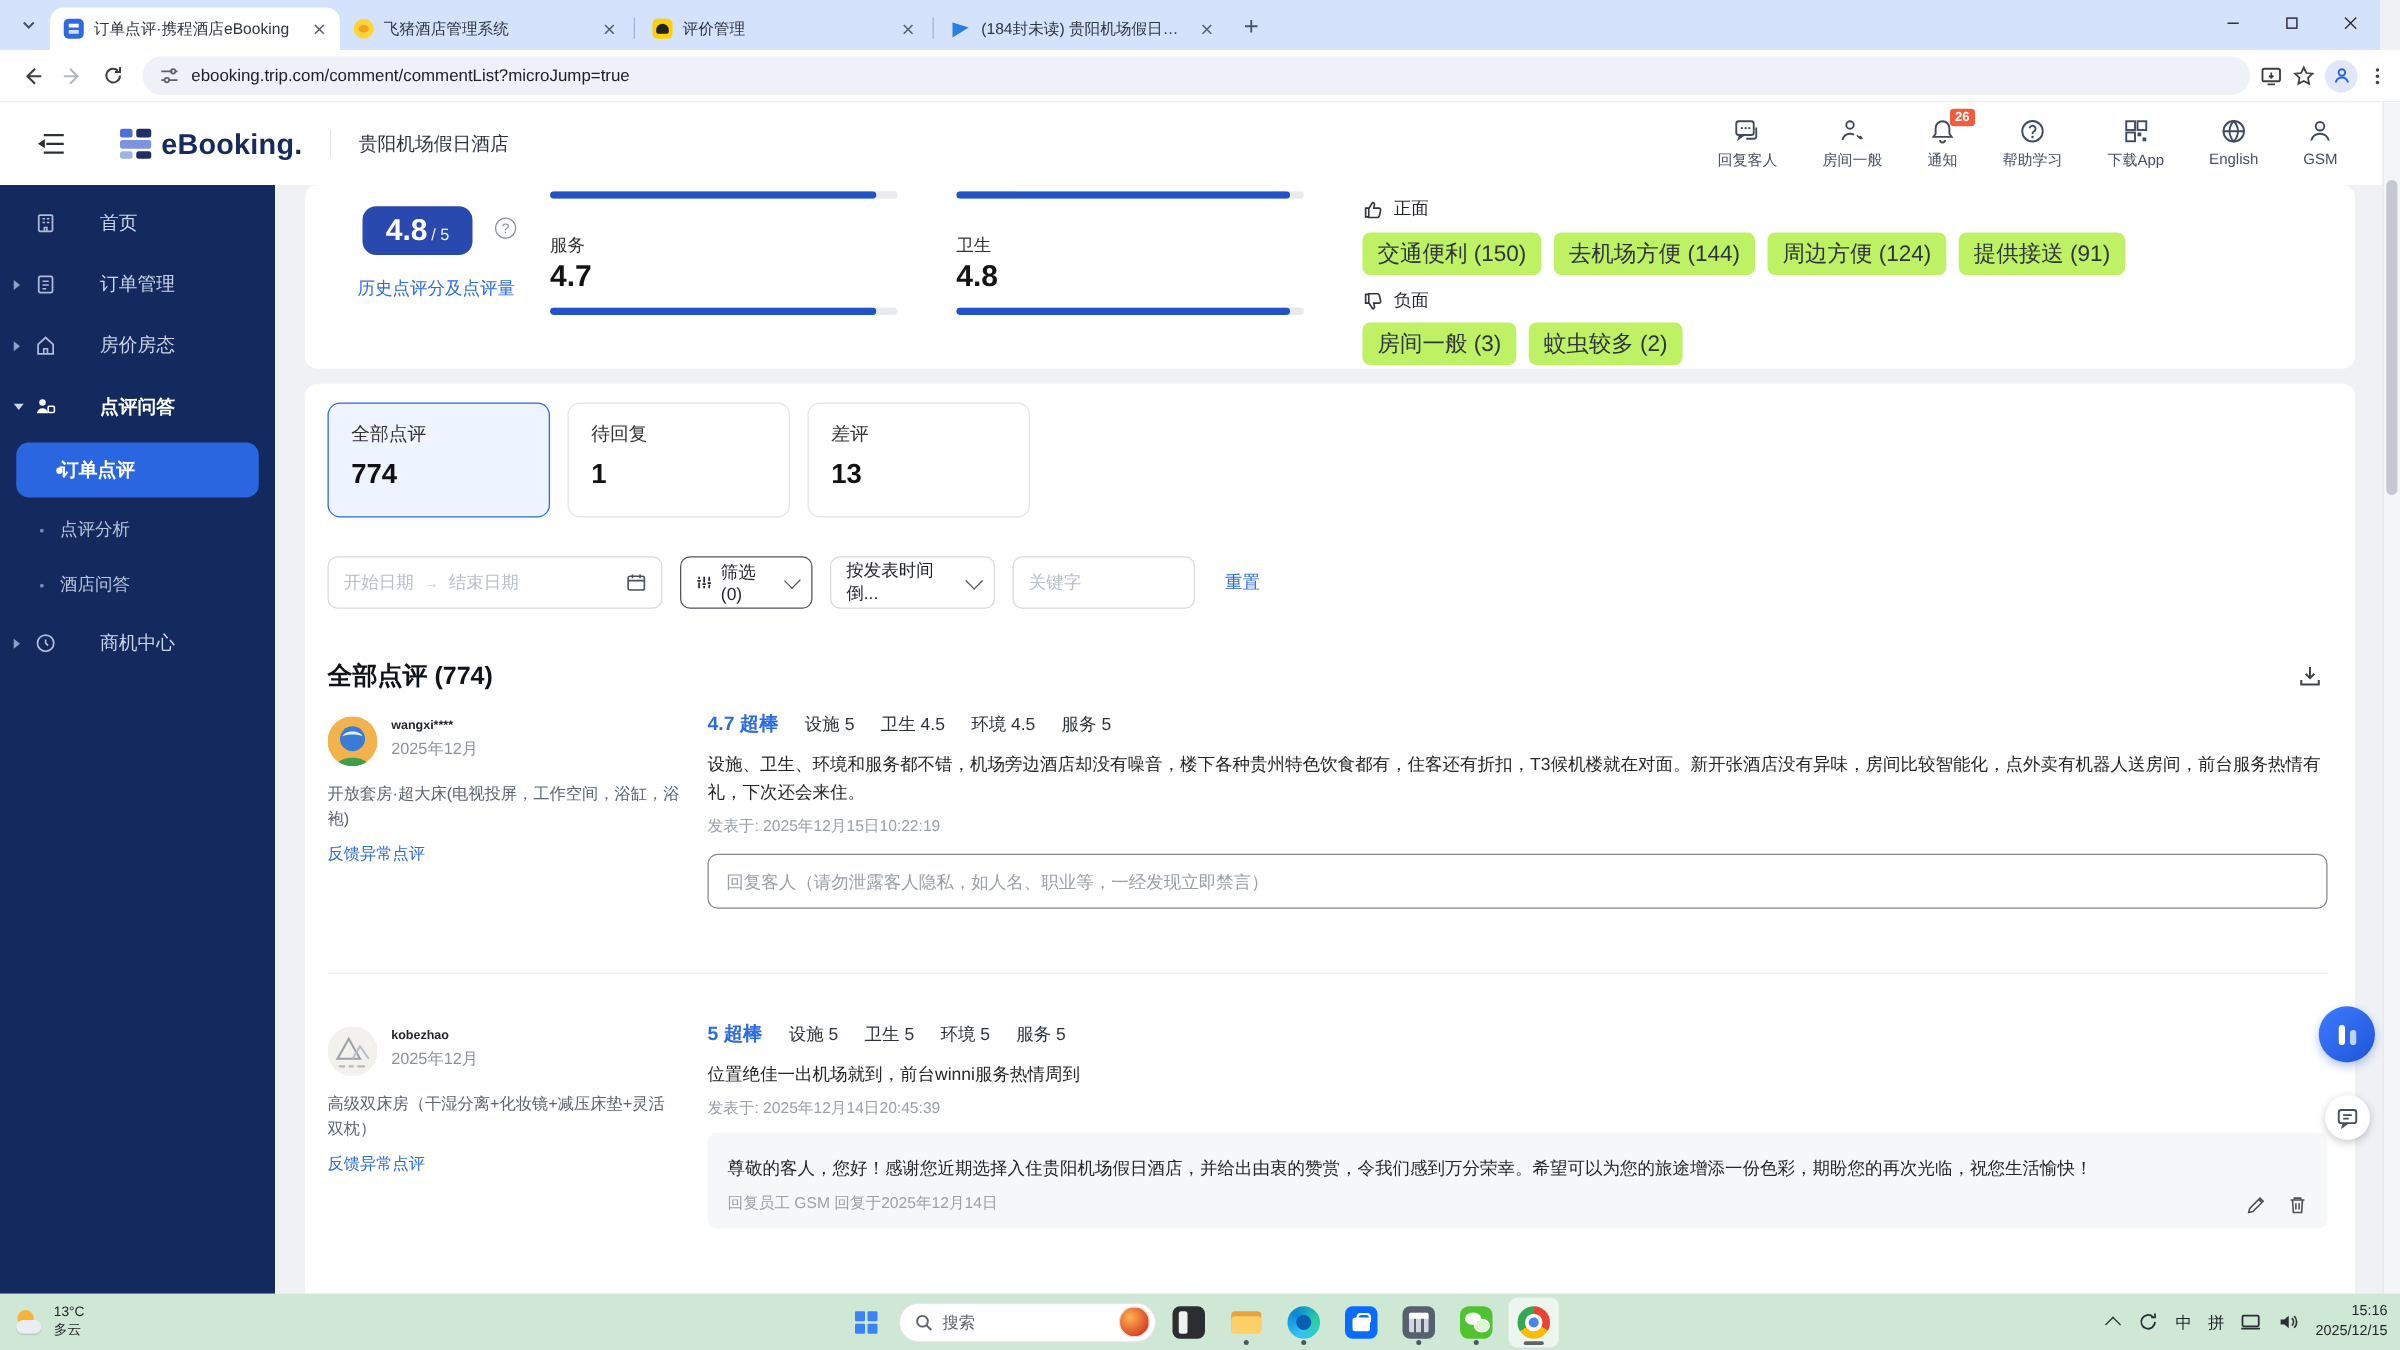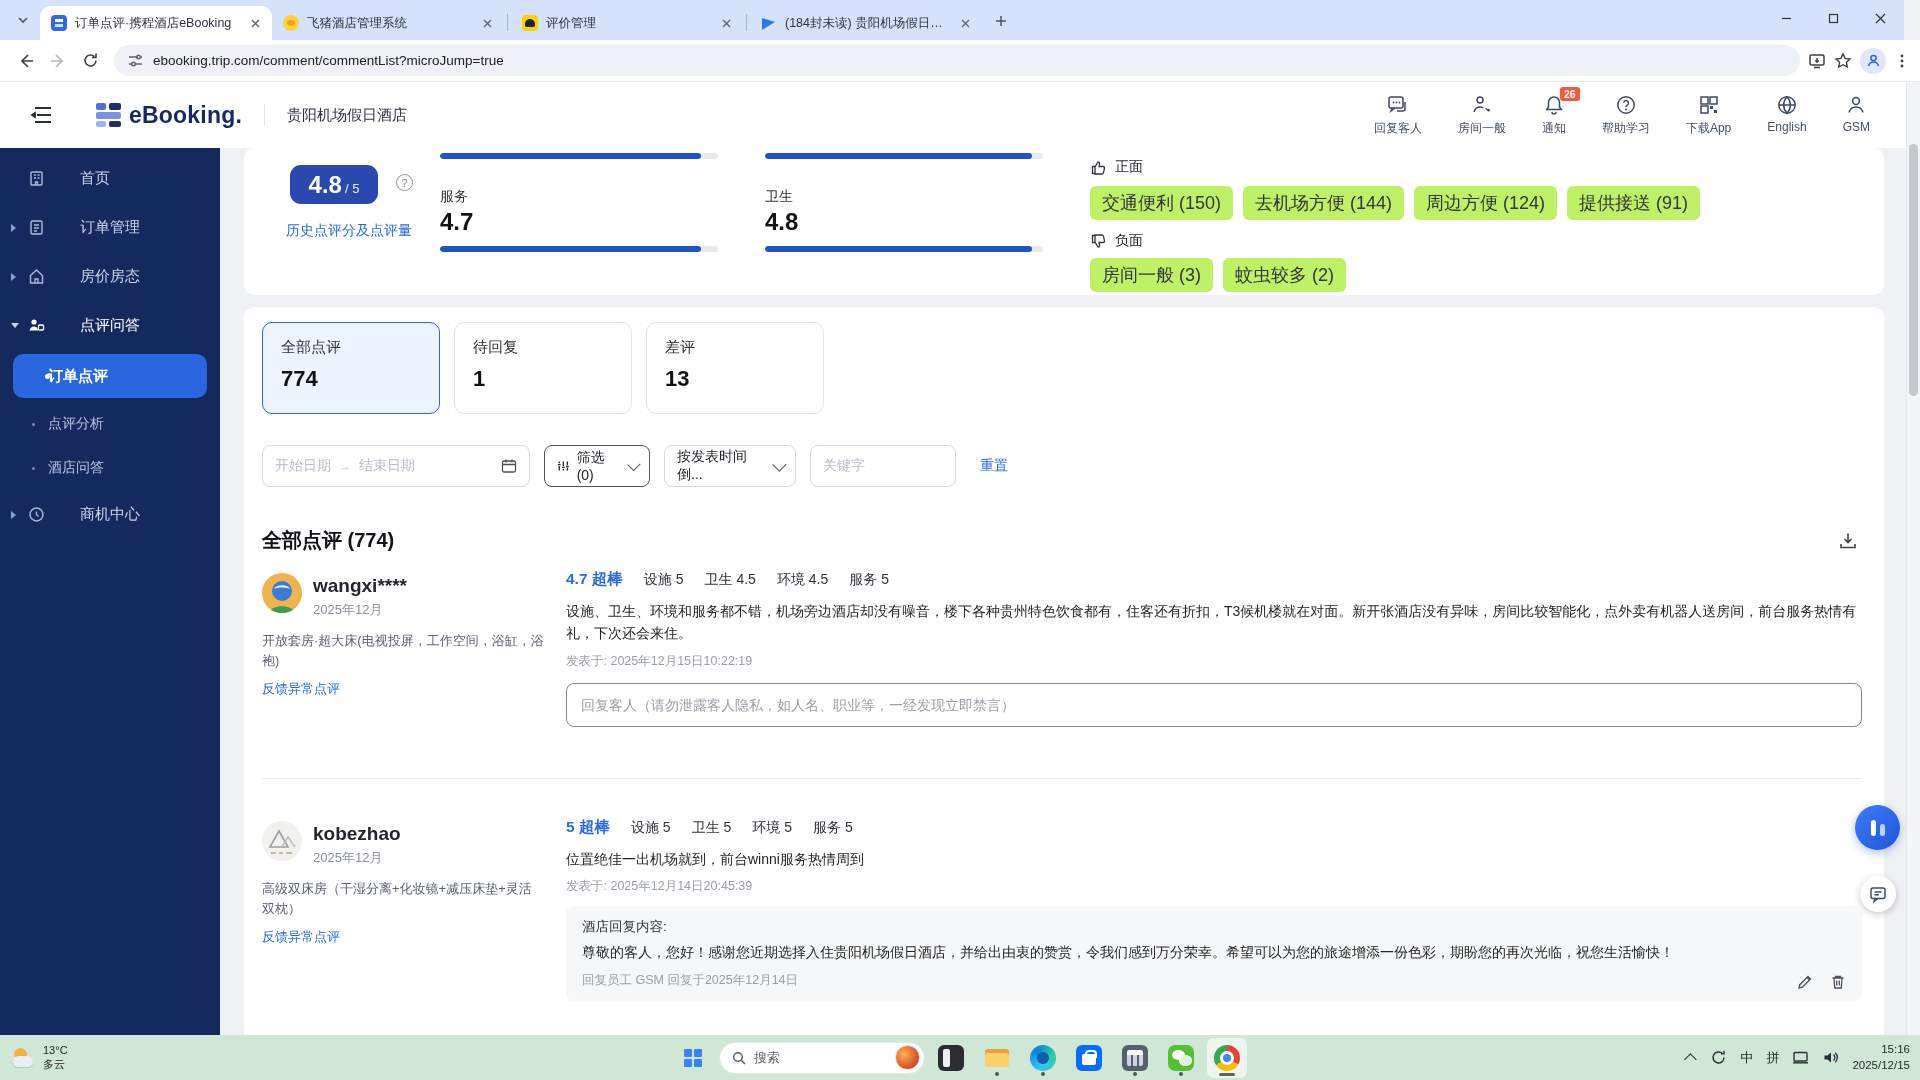--- a/index.html
+++ b/index.html
@@ -106,21 +106,21 @@
 
 .ltitle{position:absolute;top:220px;left:18px;font-size:20px;font-weight:800;color:#101318}
 .dlbtn{position:absolute;top:224px;right:26px;width:20px;height:20px;color:#3f444c;cursor:pointer}
 
 .review{position:absolute;left:18px;right:22px}
 .review.r1{top:262px;height:199px}
 .review.r2{top:510px;height:210px}
 .rleft{position:absolute;left:0;top:4px;width:290px}
 .ruser{display:flex;gap:11px;align-items:flex-start}
 .avat{width:40px;height:40px;border-radius:50%;overflow:hidden;flex:none}
-.uname{font-size:19px;font-weight:700;color:#23262c;padding-top:2px}
+.uname{font-size:10px;font-weight:700;color:#23262c;padding-top:2px}
 .udate{font-size:13px;color:#8a919c;margin-top:4px}
 .room{margin-top:12px;font-size:13px;color:#5c6470;line-height:1.55;width:282px}
 .flag{margin-top:9px;font-size:13px;color:#2a6be0;cursor:pointer}
 .rright{position:absolute;left:304px;right:0;top:0}
 .scoreline{display:flex;align-items:baseline;gap:21px}
 .score{font-size:15.5px;font-weight:800;color:#2a6be0}
 .sub{font-size:14px;color:#2e333b}
 .rtext{margin-top:10px;font-size:14px;color:#262626;line-height:1.6}
 .posted{margin-top:8px;font-size:12.5px;color:#9aa0a8}
 .replyinput{margin-top:13px;width:100%;height:44px;border:1px solid #83878f;border-radius:8px;padding:0 14px;font-size:14px;color:#222;background:#fff;outline:none}
@@ -395,21 +395,21 @@
         </svg>
       <span class="slabel">房价房态</span>
     </div>
     <div class="sitem" style="color:#fff">
       <span class="arrow d"></span>
       <svg class="sic" viewBox="0 0 17 17" style="color:#fff">
           <circle cx="6" cy="5" r="2.6" fill="currentColor"></circle>
           <path d="M1.5 13.5c.6-2.8 2.3-4 4.5-4s3.9 1.2 4.5 4z" fill="currentColor"></path>
           <rect x="10.5" y="8" width="5" height="5" rx="1" fill="none" stroke="currentColor" stroke-width="1.3"></rect>
         </svg>
-      <span class="slabel" style="font-weight:400">点评问答</span>
+      <span class="slabel" style="font-weight:700">点评问答</span>
     </div>
     <div class="subpill">
       <span class="dot"></span>
       <span class="sublabel">订单点评</span>
     </div>
     <div class="subitem">
       <span class="dot sm"></span>
       <span class="sublabel">点评分析</span>
     </div>
     <div class="subitem">
@@ -592,21 +592,20 @@
           <div class="scoreline">
             <span class="score">5 超棒</span>
             <span class="sub">设施 5</span>
             <span class="sub">卫生 5</span>
             <span class="sub">环境 5</span>
             <span class="sub">服务 5</span>
           </div>
           <div class="rtext">位置绝佳一出机场就到，前台winni服务热情周到</div>
           <div class="posted">发表于: 2025年12月14日20:45:39</div>
           <div class="hreply">
-            <div class="hrt">酒店回复内容:</div>
             <div class="hrx">尊敬的客人，您好！感谢您近期选择入住贵阳机场假日酒店，并给出由衷的赞赏，令我们感到万分荣幸。希望可以为您的旅途增添一份色彩，期盼您的再次光临，祝您生活愉快！</div>
             <div class="hrm">回复员工 GSM 回复于2025年12月14日</div>
             <div class="hricons">
               <span>
                   <svg width="16" height="16" viewBox="0 0 16 16">
                     <path d="M2 14l.8-3.3L11 2.5l2.5 2.5-8.2 8.2zM10 3.5L12.5 6" fill="none" stroke="currentColor" stroke-width="1.3"></path>
                   </svg>
                 </span>
               <span>
                   <svg width="16" height="16" viewBox="0 0 16 16">

